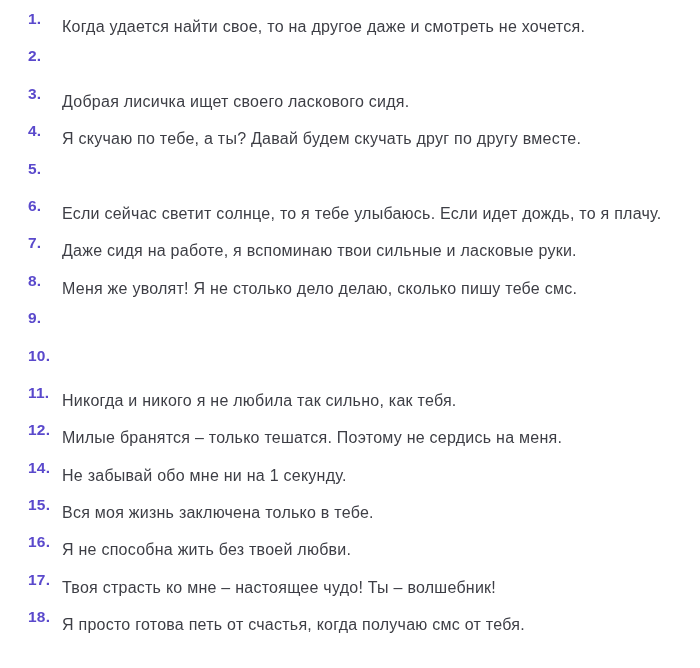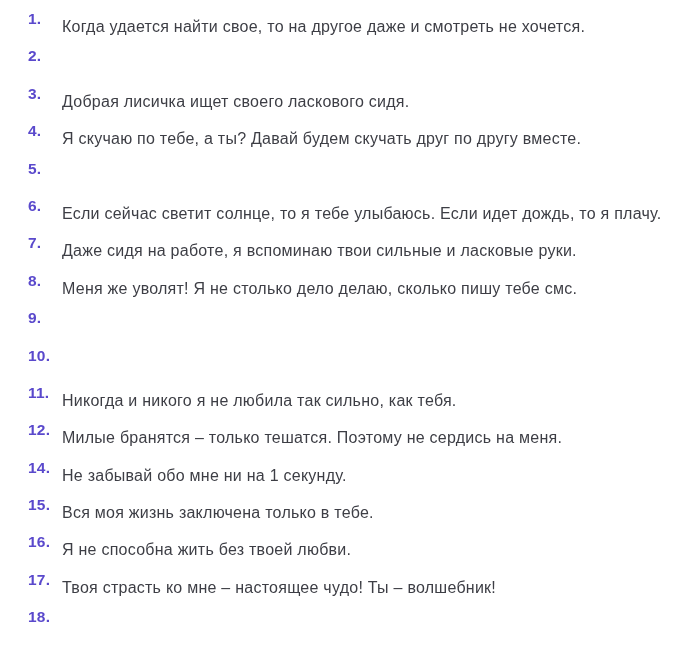--- a/index.html
+++ b/index.html
@@ -106,14 +106,15 @@
     <li class="phrase-item">
       <span class="phrase-num">16.</span>
       <span class="phrase-text">Я не способна жить без твоей любви.</span>
     </li>
     <li class="phrase-item">
       <span class="phrase-num">17.</span>
       <span class="phrase-text">Твоя страсть ко мне – настоящее чудо! Ты – волшебник!</span>
     </li>
     <li class="phrase-item">
       <span class="phrase-num">18.</span>
+      <span class="phrase-text">Я просто готова петь от счастья, когда получаю смс от тебя.</span>
     </li>
   </ol>
 
 </body></html>

